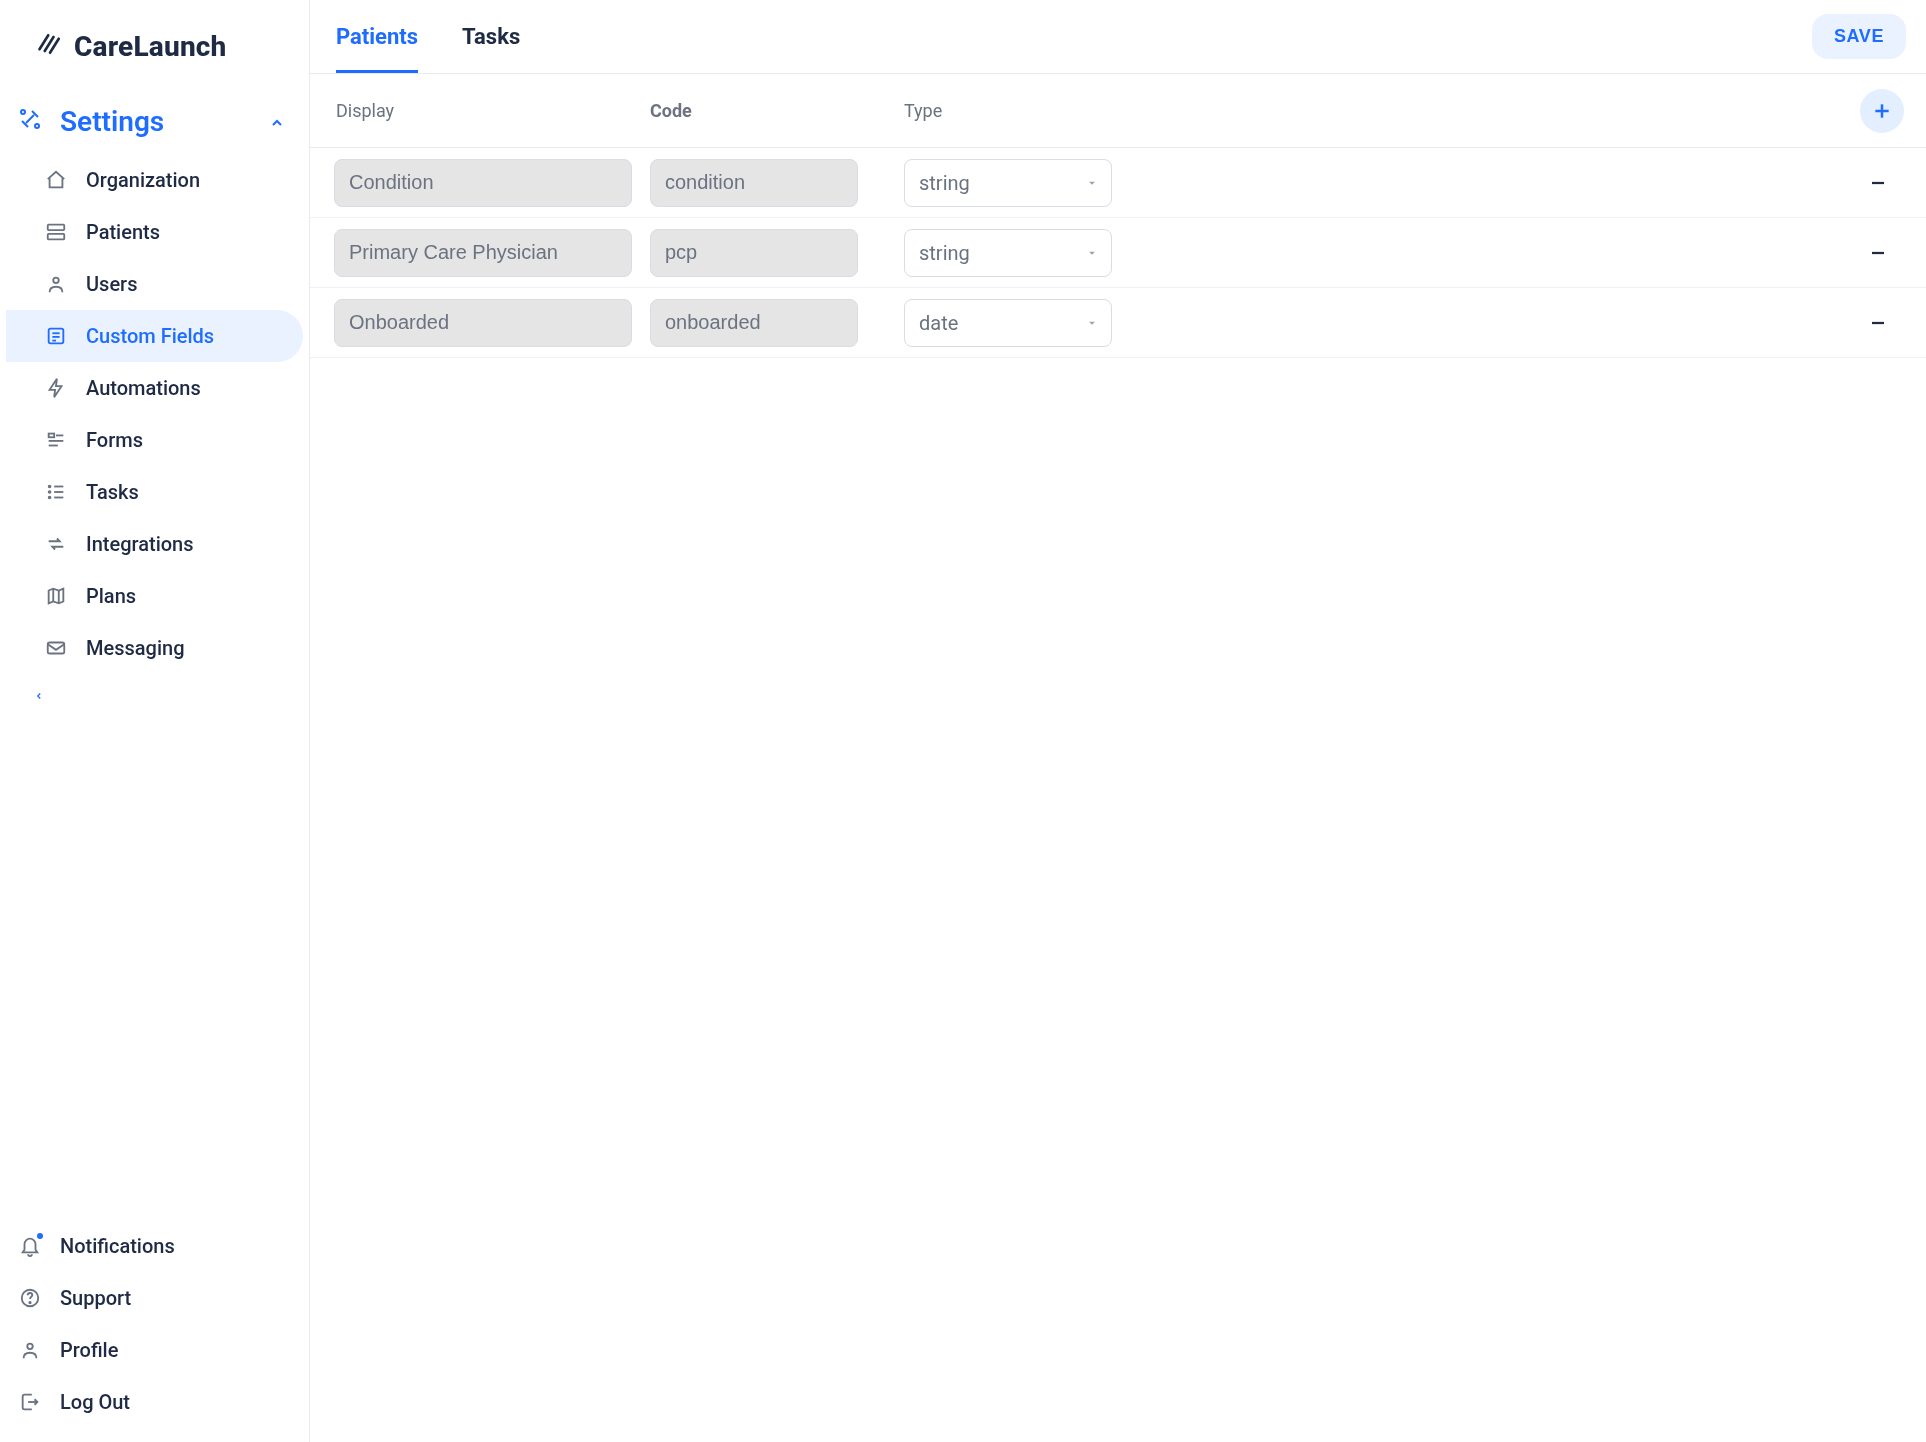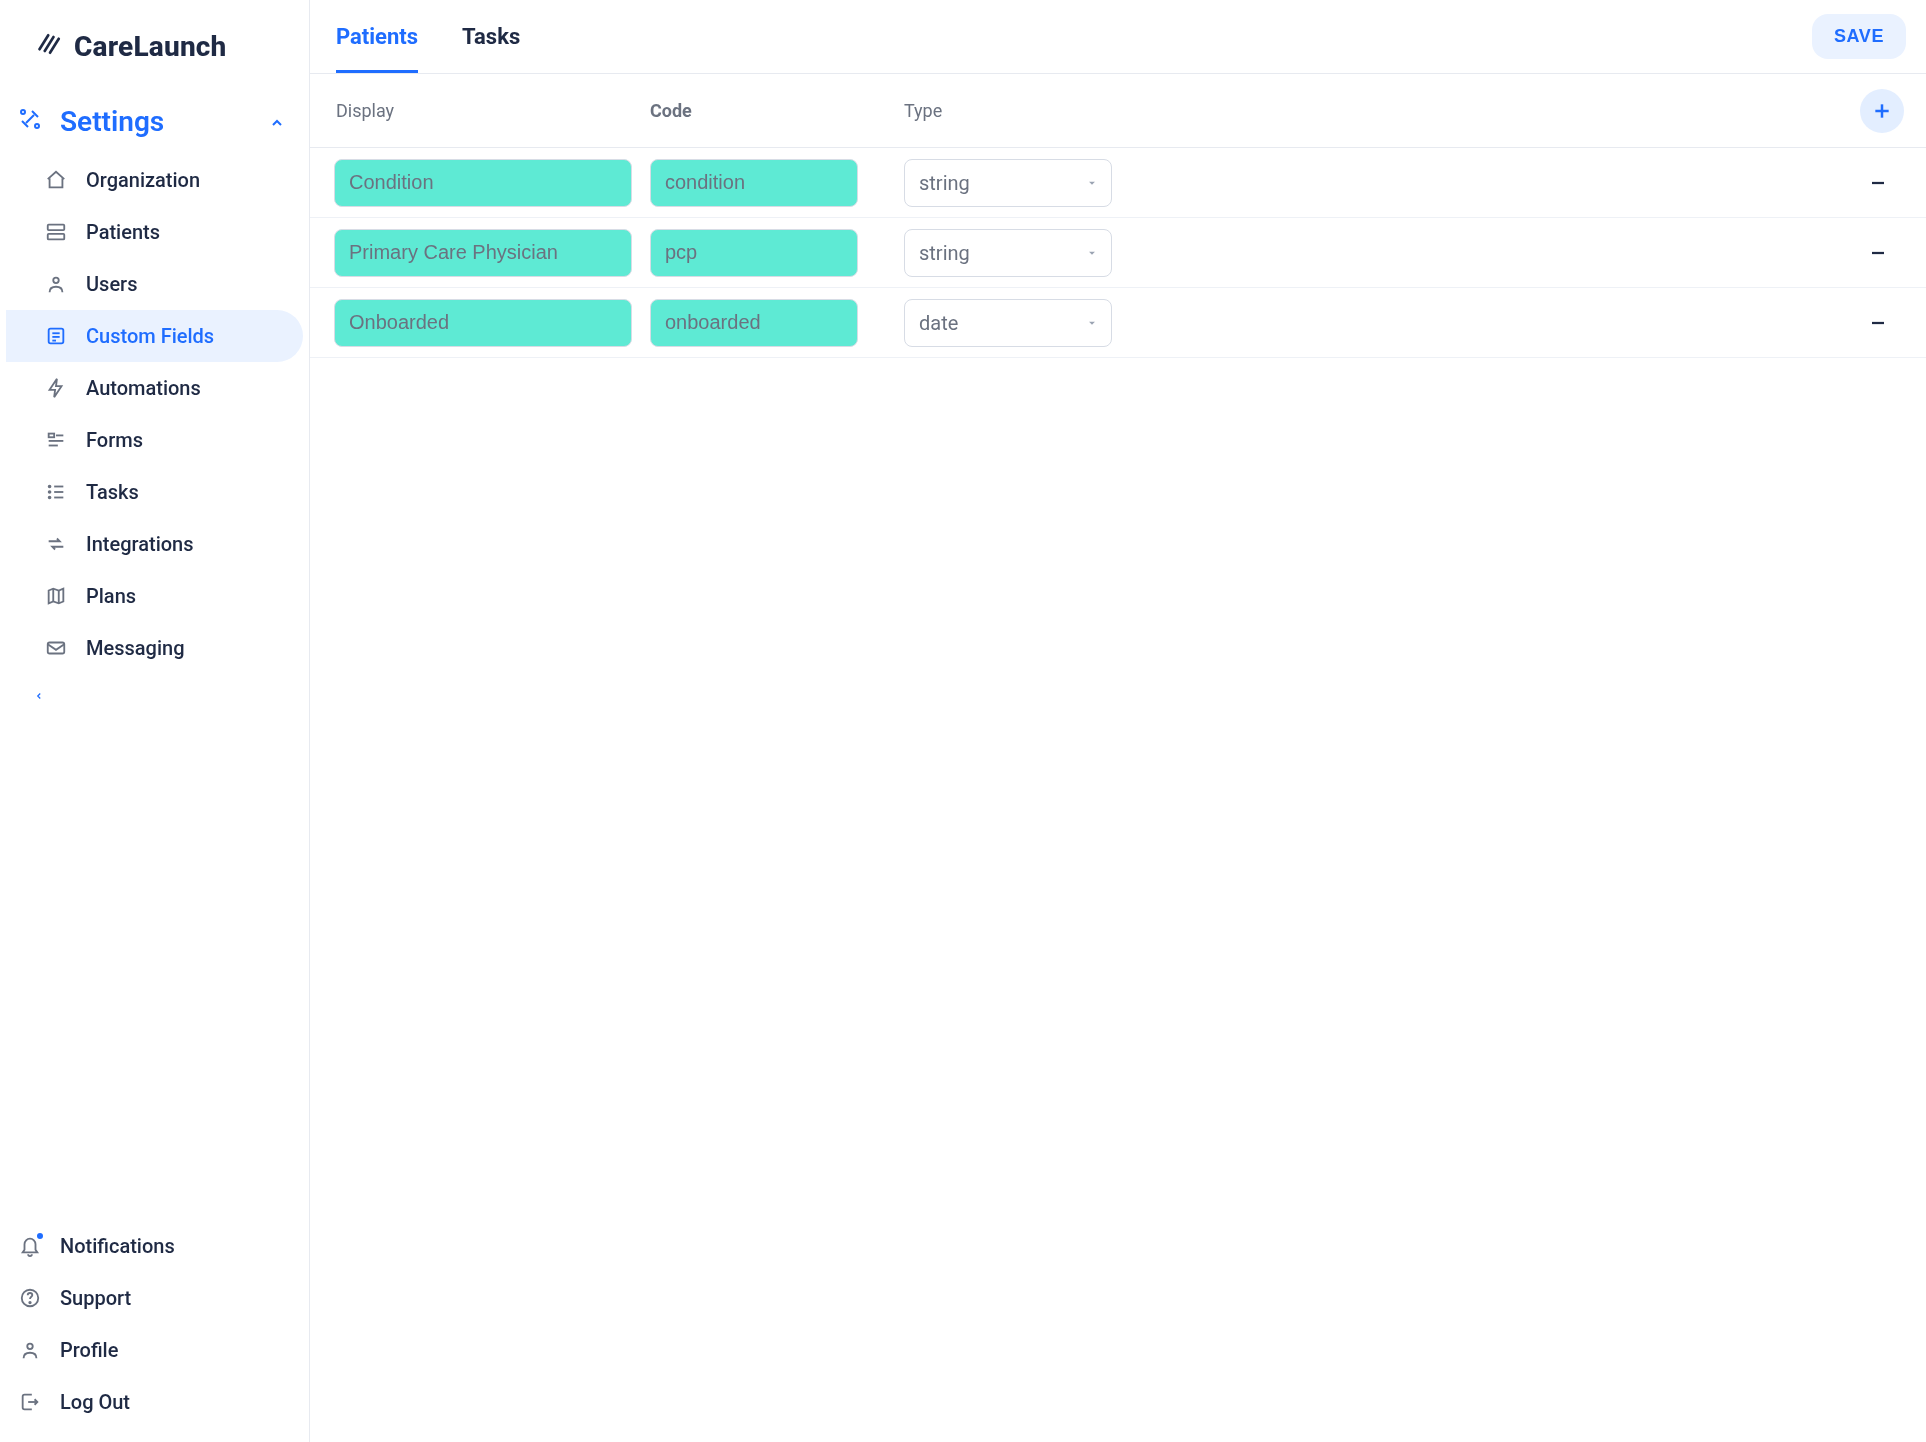--- a/index.html
+++ b/index.html
@@ -157,21 +157,21 @@
 
   .ctl {
     width: 298px;
     height: 48px;
     border: 1px solid #d7dce5;
     border-radius: 8px;
     padding: 0 14px;
     font-size: 20px;
     color: #6b7280;
     outline: none;
-    background: #5eead4;
+    background: #e5e5e5;
   }
   .cell-code .ctl, .cell-type .ctl, .cell-type .sel { width: 208px; }
   .sel {
     height: 48px;
     border: 1px solid #d7dce5;
     border-radius: 8px;
     padding: 0 40px 0 14px;
     font-size: 20px;
     color: #6b7280;
     background: #fff;

